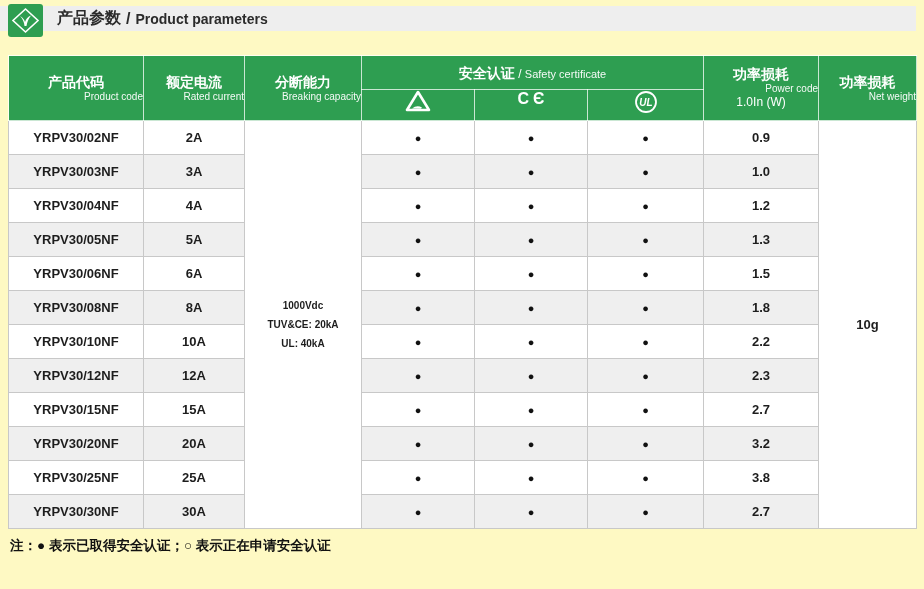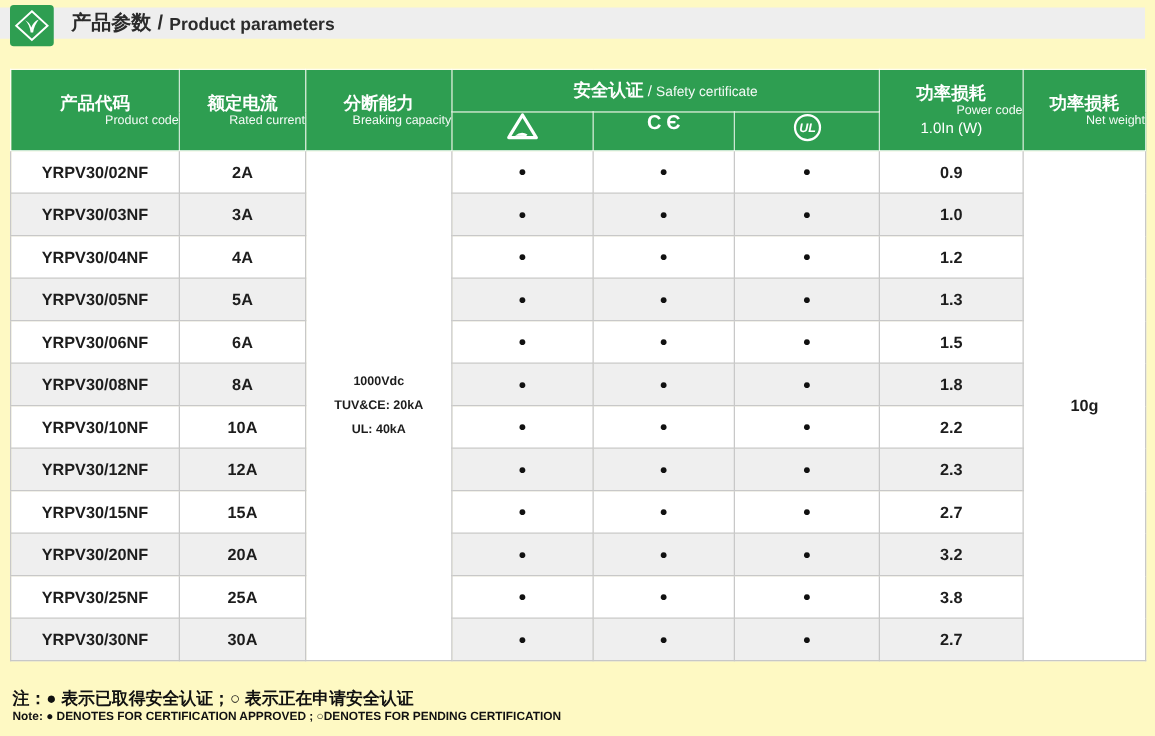--- a/index.html
+++ b/index.html
@@ -52,21 +52,21 @@
   td.dot { font-size:11px; font-weight:400; color:#111; }
   td.merged { background:#ffffff; font-weight:700; line-height:19px; }
   td.merged.breaking div { font-size:10px; }
   td.merged.netweight { font-size:13px; }
 
   
   .icon-wrap { display:flex; align-items:flex-start; justify-content:center; height:100%; }
   .ce-text { font-size:16px; font-weight:700; letter-spacing:4px; color:#fff; padding-left:4px; }
 
   
-  .note { position:absolute; left:10px; top:550px; text-align:left; color:#111; }
+  .note { position:absolute; left:10px; top:537px; text-align:left; color:#111; }
   .note .zh { font-size:13.5px; font-weight:700; line-height:17px; }
   .note .en { font-size:9.5px;  font-weight:700; line-height:13px; }
 </style>
 </head>
 <body>
 
 <div class="page">
 
   <div class="titlebar"></div>
 
@@ -246,16 +246,15 @@
           <td class="dot">●</td>
           <td class="dot">●</td>
           <td class="dot">●</td>
           <td>2.7</td>
         </tr>
       </tbody>
   </table>
 
   <div class="note">
     <div class="zh">注：● 表示已取得安全认证；○ 表示正在申请安全认证</div>
-    <div class="en">Note: ● DENOTES FOR CERTIFICATION APPROVED ; ○DENOTES FOR PENDING CERTIFICATION</div>
   </div>
 
 </div>
 
 </body></html>

